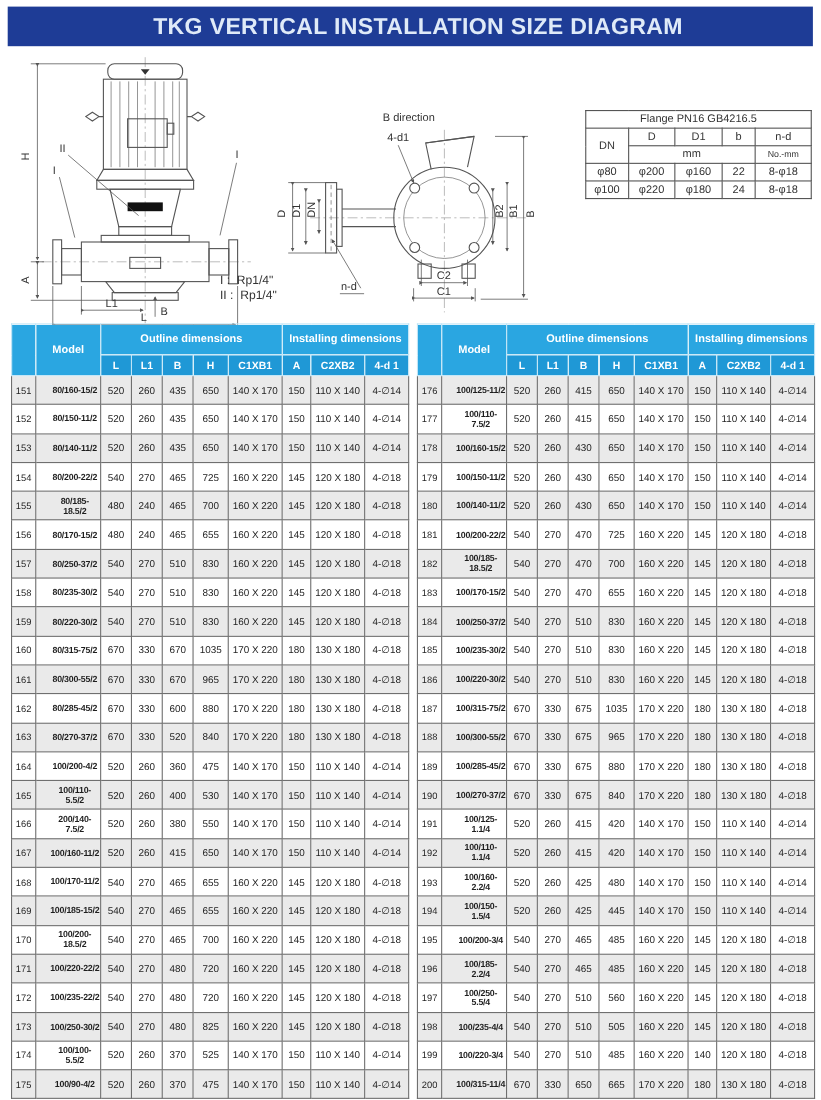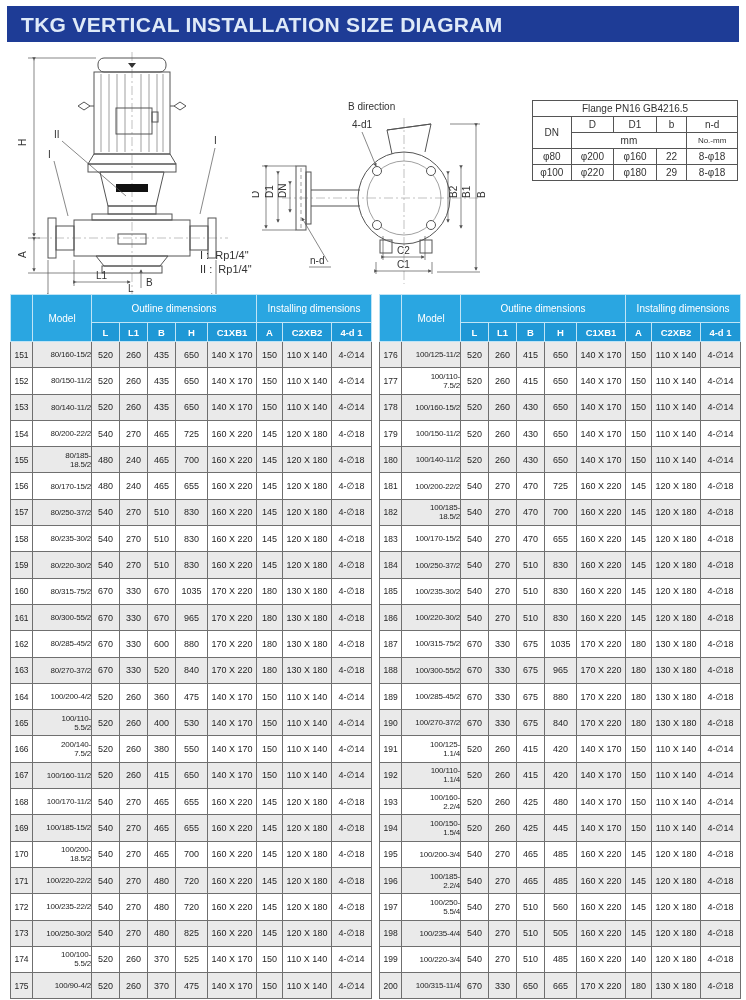--- a/index.html
+++ b/index.html
@@ -1,20 +1,20 @@
 <!DOCTYPE html>
 <html><head>
 <meta charset="utf-8">
 <style>
   html,body{margin:0;padding:0;background:#ffffff;}
   body{width:746px;height:1000px;position:relative;font-family:"Liberation Sans",sans-serif;color:#222;overflow:hidden;}
 
   
   .title-bar{position:absolute;left:7px;top:6px;width:732px;height:36px;background:#1e3c96;color:#dfeaf8;
-    font-size:21px;font-weight:bold;line-height:37px;padding-left:14px;box-sizing:border-box;letter-spacing:0.3px;}
+    font-size:21px;font-weight:bold;line-height:37px;padding-left:14px;box-sizing:border-box;letter-spacing:0.3px;text-align:center;}
 
   
   .diagrams{position:absolute;left:0;top:44px;width:746px;height:250px;}
   svg{position:absolute;}
   .fv{left:10px;top:2px;}
   .bv{left:252px;top:52px;}
   .sline{stroke:#555;stroke-width:1;fill:none;}
   .thin{stroke:#777;stroke-width:0.7;fill:none;}
   .cline{stroke:#999;stroke-width:0.6;fill:none;stroke-dasharray:9 3 2 3;}
   .dim{stroke:#555;stroke-width:0.7;fill:none;}
@@ -25,25 +25,25 @@
   .flange-wrap{position:absolute;left:532px;top:56px;}
   table.flange{border-collapse:collapse;width:206px;table-layout:fixed;font-size:10px;color:#333;}
   table.flange td,table.flange th{border:1px solid #555;text-align:center;padding:1px 0;font-weight:normal;height:13px;overflow:hidden;}
   table.flange .tt{font-size:10px;}
   table.flange .small{font-size:8px;text-align:center;}
 
   
   .tables{position:absolute;left:10px;top:294px;display:flex;gap:7px;}
   table.main-table{border-collapse:collapse;table-layout:fixed;width:361px;font-size:9px;}
   .main-table th{background:#2aa6e1;color:#fff;border:1px solid #bfe4f6;font-weight:bold;overflow:hidden;}
-  .main-table .gh{font-size:10px;height:25px;font-weight:normal;}
+  .main-table .gh{font-size:10px;height:25px;font-weight:bold;}
   .main-table .sh{font-size:9.5px;height:16px;background:#1f98d6;}
   .main-table td{border:1px solid #6f6f6f;text-align:center;height:25.3px;padding:0;overflow:hidden;color:#1e1e1e;}
   .main-table tr.odd td{background:#eaeaea;}
-  .main-table td.c1{text-align:right;font-size:8px;padding-left:12px;letter-spacing:-0.2px;}
+  .main-table td.c1{text-align:center;font-size:8px;padding-left:12px;letter-spacing:-0.2px;font-weight:bold;}
   .main-table td.c0{font-size:8.5px;margin-top:45px;}
 </style>
 </head>
 <body>
 
 <div class="title-bar">TKG VERTICAL INSTALLATION SIZE DIAGRAM</div>
 
 <div class="diagrams">
 
   <svg class="fv" width="250" height="252" viewBox="0 0 250 252">
@@ -222,21 +222,21 @@
             <td class="c0">φ80</td>
             <td class="c1">φ200</td>
             <td class="c2">φ160</td>
             <td class="c3">22</td>
             <td class="c4">8-φ18</td>
           </tr>
           <tr>
             <td class="c0">φ100</td>
             <td class="c1">φ220</td>
             <td class="c2">φ180</td>
-            <td class="c3">29</td>
+            <td class="c3">24</td>
             <td class="c4">8-φ18</td>
           </tr>
         </tbody>
     </table>
   </div>
 </div>
 
 <div class="tables">
   <table class="main-table">
     <colgroup>

